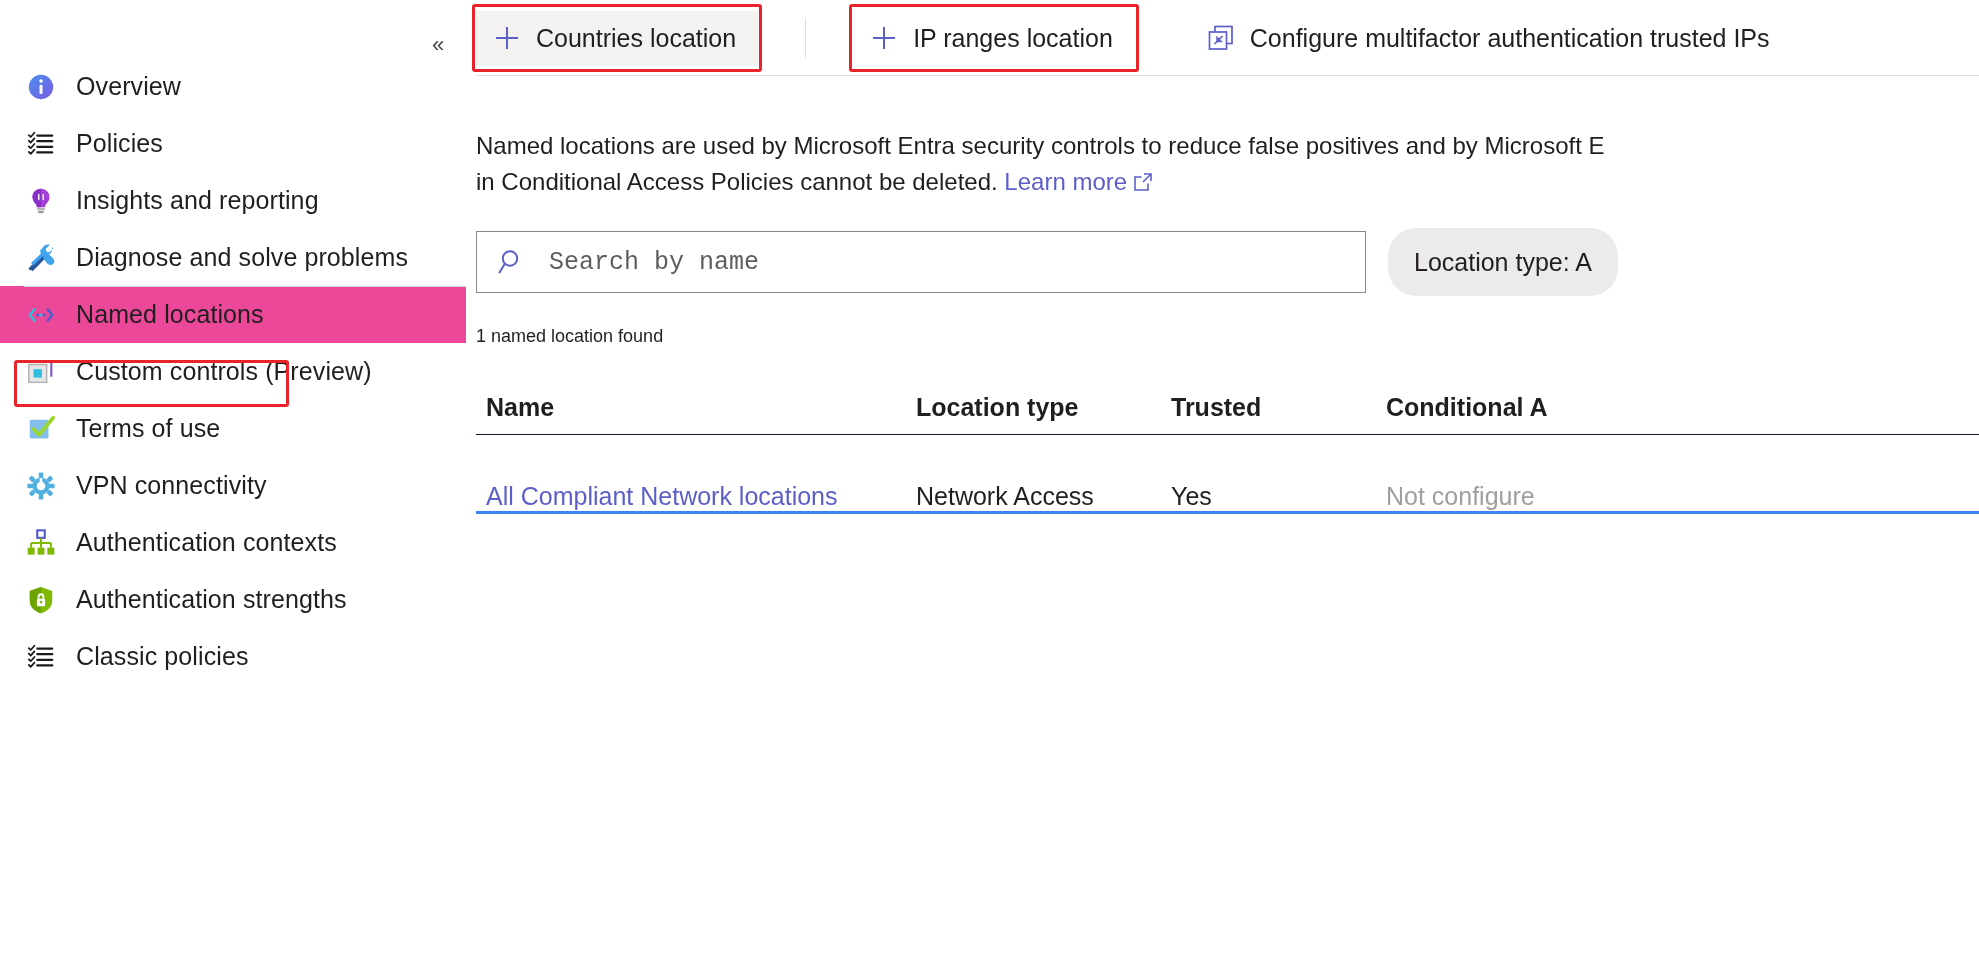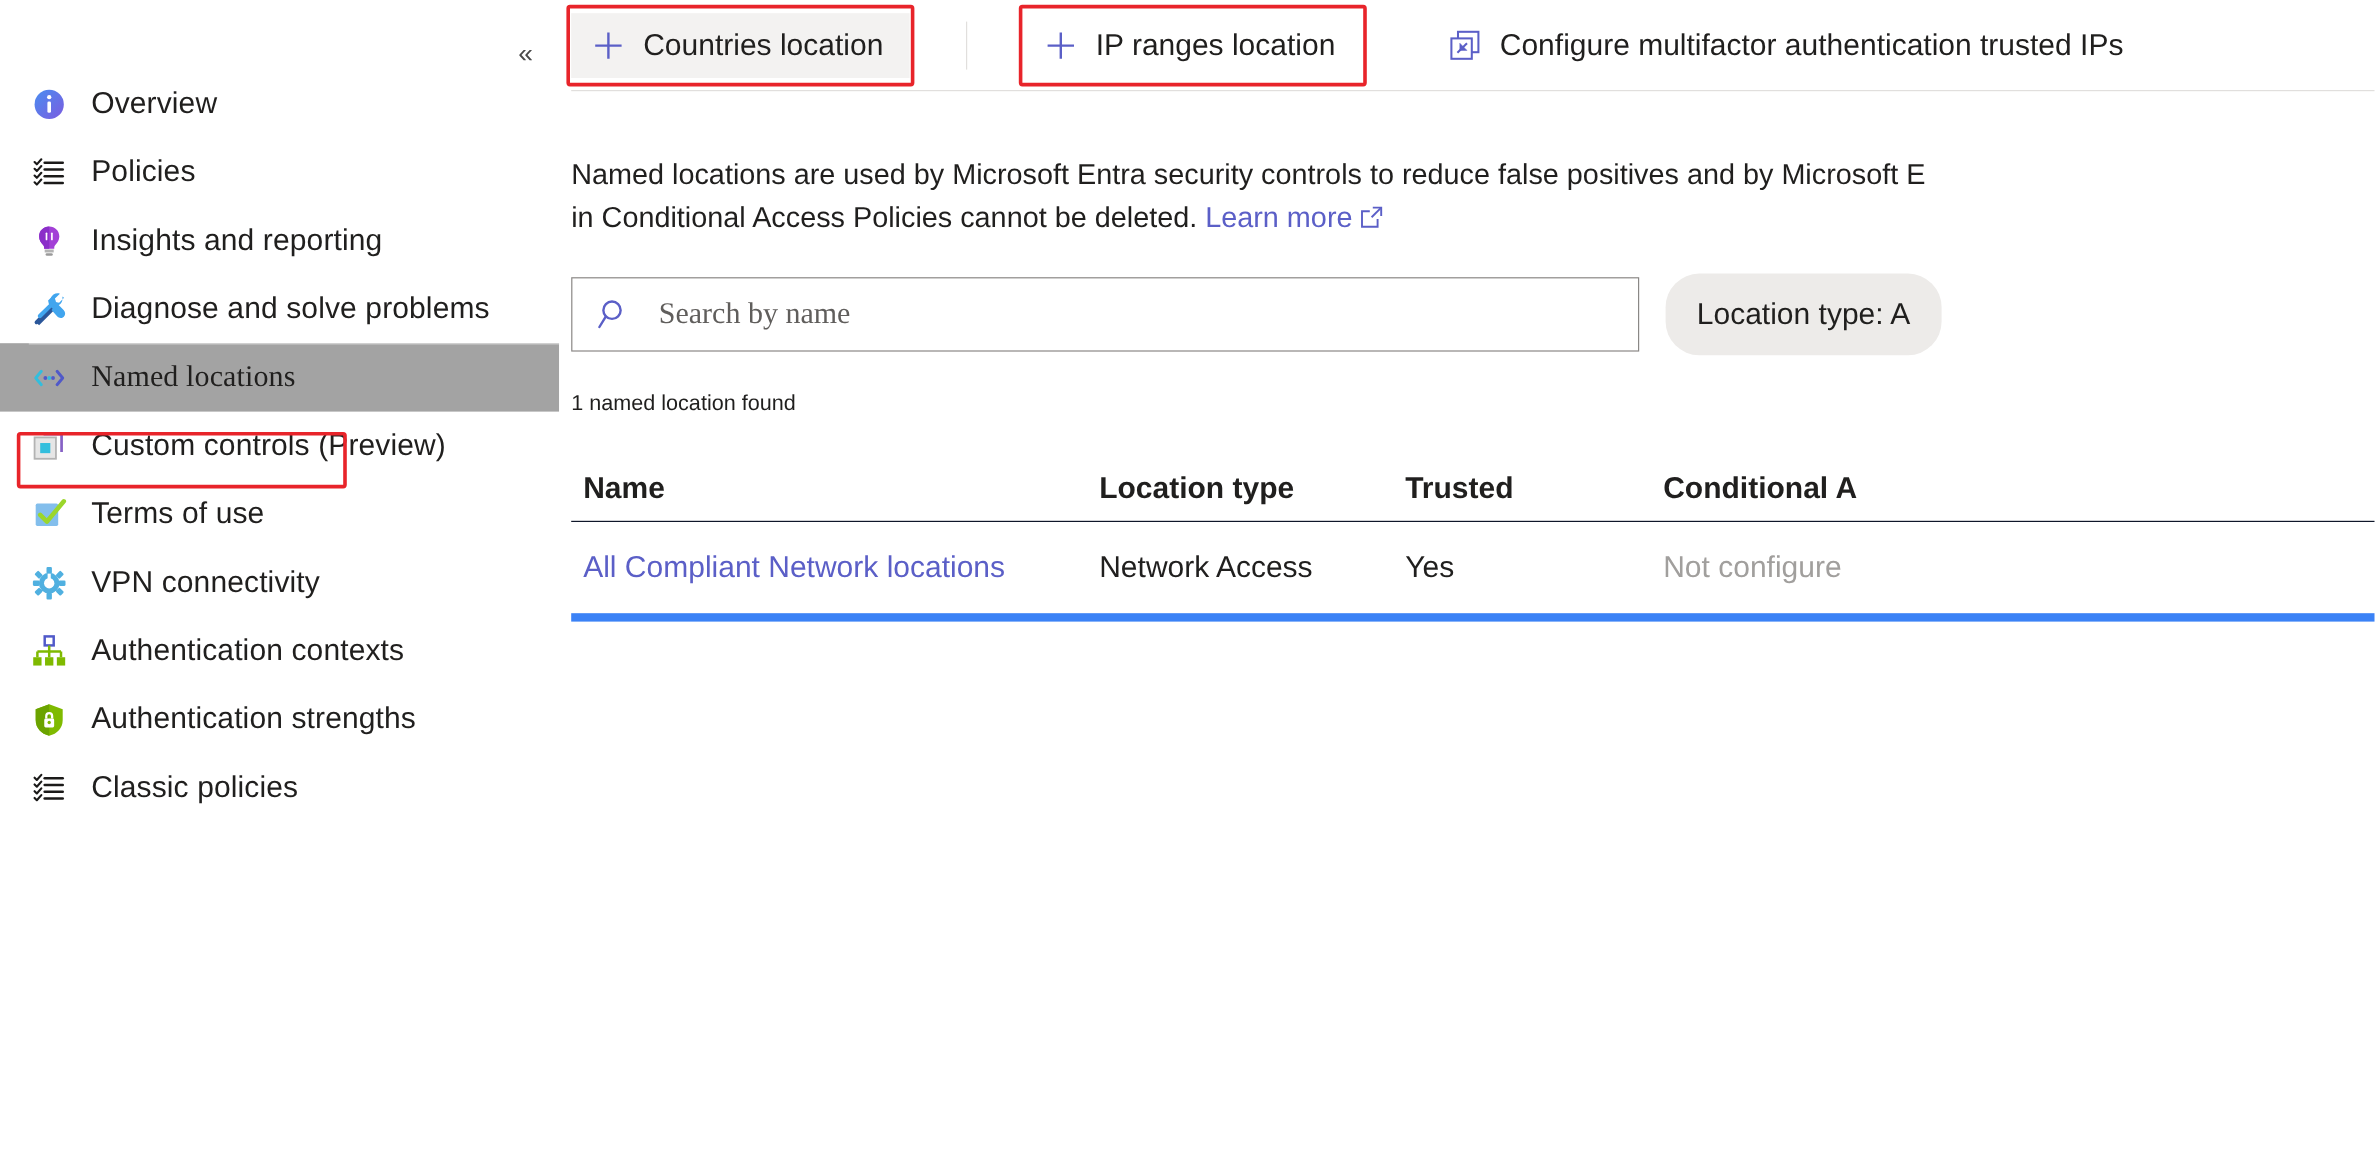--- a/index.html
+++ b/index.html
@@ -74,22 +74,21 @@
     white-space: nowrap;
   }
   .nav-section-title {
     font-size: 25px;
     font-weight: bold;
     color: #201f1e;
     padding: 22px 0 14px 24px;
     margin-top: 16px;
   }
   .nav-item.selected {
-    background: #a3a3a3;
-    font-family: Liberation Serif, serif;
+    background: #ec4899;
   }
   .nav-item.selected::before {
     content: "";
     position: absolute;
     left: 24px;
     right: 0;
     top: 0;
     height: 1px;
     background: #d6d6d6;
   }
@@ -220,21 +219,21 @@
     display: flex;
     align-items: center;
     justify-content: center;
     color: #5b5fc7;
   }
   .search-box input {
     flex: 1 1 auto;
     border: none;
     outline: none;
     font-size: 25px;
-    font-family: Liberation Serif, serif;
+    font-family: Liberation Mono, monospace;
     color: #c2410c;
     background: transparent;
     height: 100%;
   }
   .search-box input::placeholder {
     color: #605e5c;
     opacity: 1;
   }
   .filter-pill {
     margin-left: 22px;
@@ -267,23 +266,23 @@
     border-bottom: 1px solid #0f172a;
   }
   .table-head .th {
     font-size: 25px;
     font-weight: bold;
     color: #201f1e;
     white-space: nowrap;
   }
   .table-row {
     display: flex;
-    align-items: center;
+    align-items: flex-end;
     height: 76px;
-    border-bottom: 7px solid #3b82f6;
+    border-bottom: 3px solid #3b82f6;
     cursor: pointer;
   }
   .table-row .td {
     font-size: 25px;
     color: #201f1e;
     white-space: nowrap;
   }
   .td.link {
     color: #5b5fc7;
     cursor: pointer;

